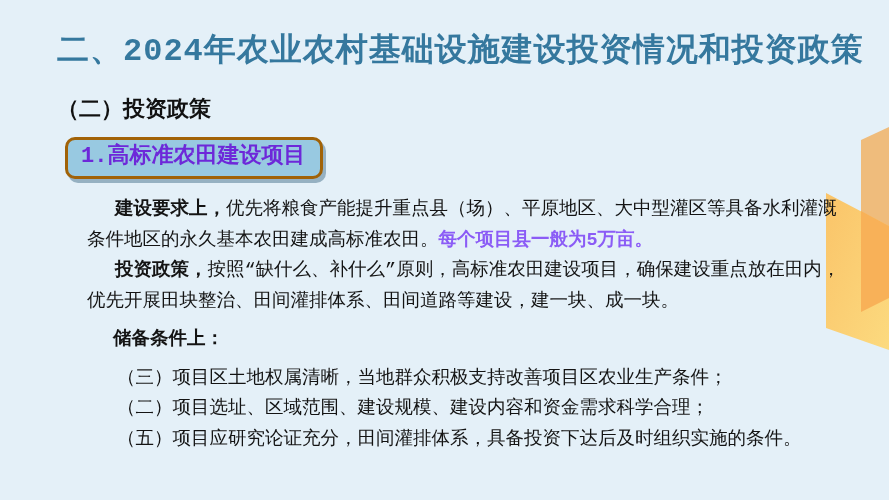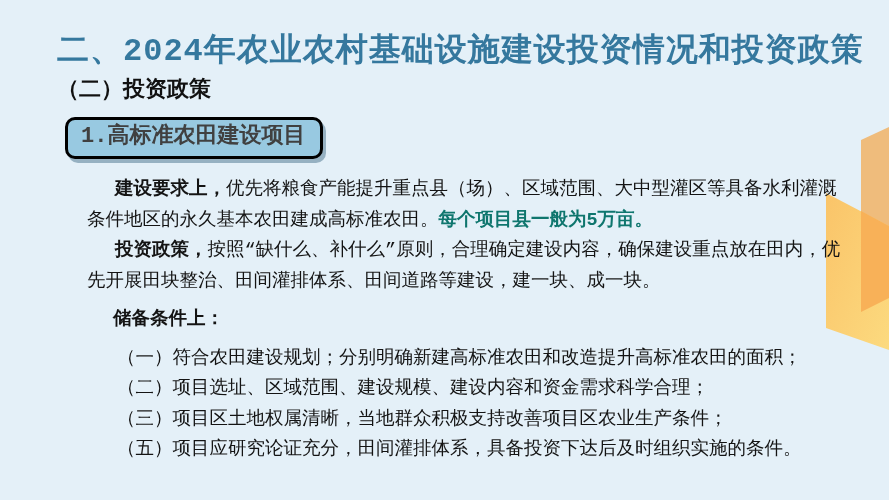--- a/index.html
+++ b/index.html
@@ -26,51 +26,51 @@
   }
   .title {
     margin: 30px 36px 0 38px;
     font-size: 32px;
     line-height: 44px;
     font-weight: 700;
     letter-spacing: 1px;
     color: #35789E;
   }
   .subtitle {
-    margin: 4px 38px 0 38px;
+    margin: 24px 38px 0 38px;
     font-size: 22px;
     line-height: 26px;
     font-weight: 700;
     color: #111111;
   }
   .badge {
     display: inline-block;
     margin: 13px 0 0 46px;
     padding: 4px 15px 6px 13px;
     background: #98C9E1;
-    border: 3px solid #000000;
+    border: 3px solid #a16207;
     border-radius: 10px;
     box-shadow: 3px 4px 0 rgba(85, 125, 150, 0.55);
     font-size: 22px;
     line-height: 26px;
     font-weight: 700;
-    color: #404040;
+    color: #6d28d9;
   }
   .body-text {
     margin: 16px 56px 0 68px;
     font-size: 18.5px;
     line-height: 30.5px;
   }
   .para {
     margin: 0;
     text-indent: 28px;
   }
   .para-label { font-weight: 700; }
   .hl {
-    color: #0f766e;
+    color: #8b5cf6;
     font-weight: 700;
   }
   .cond-label {
     margin: 8px;
     text-indent: 18px;
     font-weight: 700;
   }
   .cond-list { margin: 0; }
   .cond-item {
     margin: 0;
@@ -99,28 +99,27 @@
     <div class="title">二、2024年农业农村基础设施建设投资情况和投资政策</div>
 
     <div class="subtitle">（二）投资政策</div>
 
     <div>
       <span class="badge">1.高标准农田建设项目</span>
     </div>
 
     <div class="body-text">
 
-      <p class="para"><span class="para-label">建设要求上，</span><span>优先将粮食产能提升重点县（场）、区域范围、大中型灌区等具备水利灌溉条件地区的永久基本农田建成高标准农田。</span><span class="hl">每个项目县一般为5万亩。</span></p>
+      <p class="para"><span class="para-label">建设要求上，</span><span>优先将粮食产能提升重点县（场）、平原地区、大中型灌区等具备水利灌溉条件地区的永久基本农田建成高标准农田。</span><span class="hl">每个项目县一般为5万亩。</span></p>
 
-      <p class="para"><span class="para-label">投资政策，</span><span>按照“缺什么、补什么”原则，合理确定建设内容，确保建设重点放在田内，优先开展田块整治、田间灌排体系、田间道路等建设，建一块、成一块。</span></p>
+      <p class="para"><span class="para-label">投资政策，</span><span>按照“缺什么、补什么”原则，高标准农田建设项目，确保建设重点放在田内，优先开展田块整治、田间灌排体系、田间道路等建设，建一块、成一块。</span></p>
 
       <p class="cond-label">储备条件上：</p>
 
       <div class="cond-list">
-        <p class="cond-item">（一）符合农田建设规划；分别明确新建高标准农田和改造提升高标准农田的面积；</p>
+        <p class="cond-item">（三）项目区土地权属清晰，当地群众积极支持改善项目区农业生产条件；</p>
         <p class="cond-item">（二）项目选址、区域范围、建设规模、建设内容和资金需求科学合理；</p>
-        <p class="cond-item">（三）项目区土地权属清晰，当地群众积极支持改善项目区农业生产条件；</p>
         <p class="cond-item">（五）项目应研究论证充分，田间灌排体系，具备投资下达后及时组织实施的条件。</p>
       </div>
 
     </div>
   </div>
 </div>
 
 </body></html>

